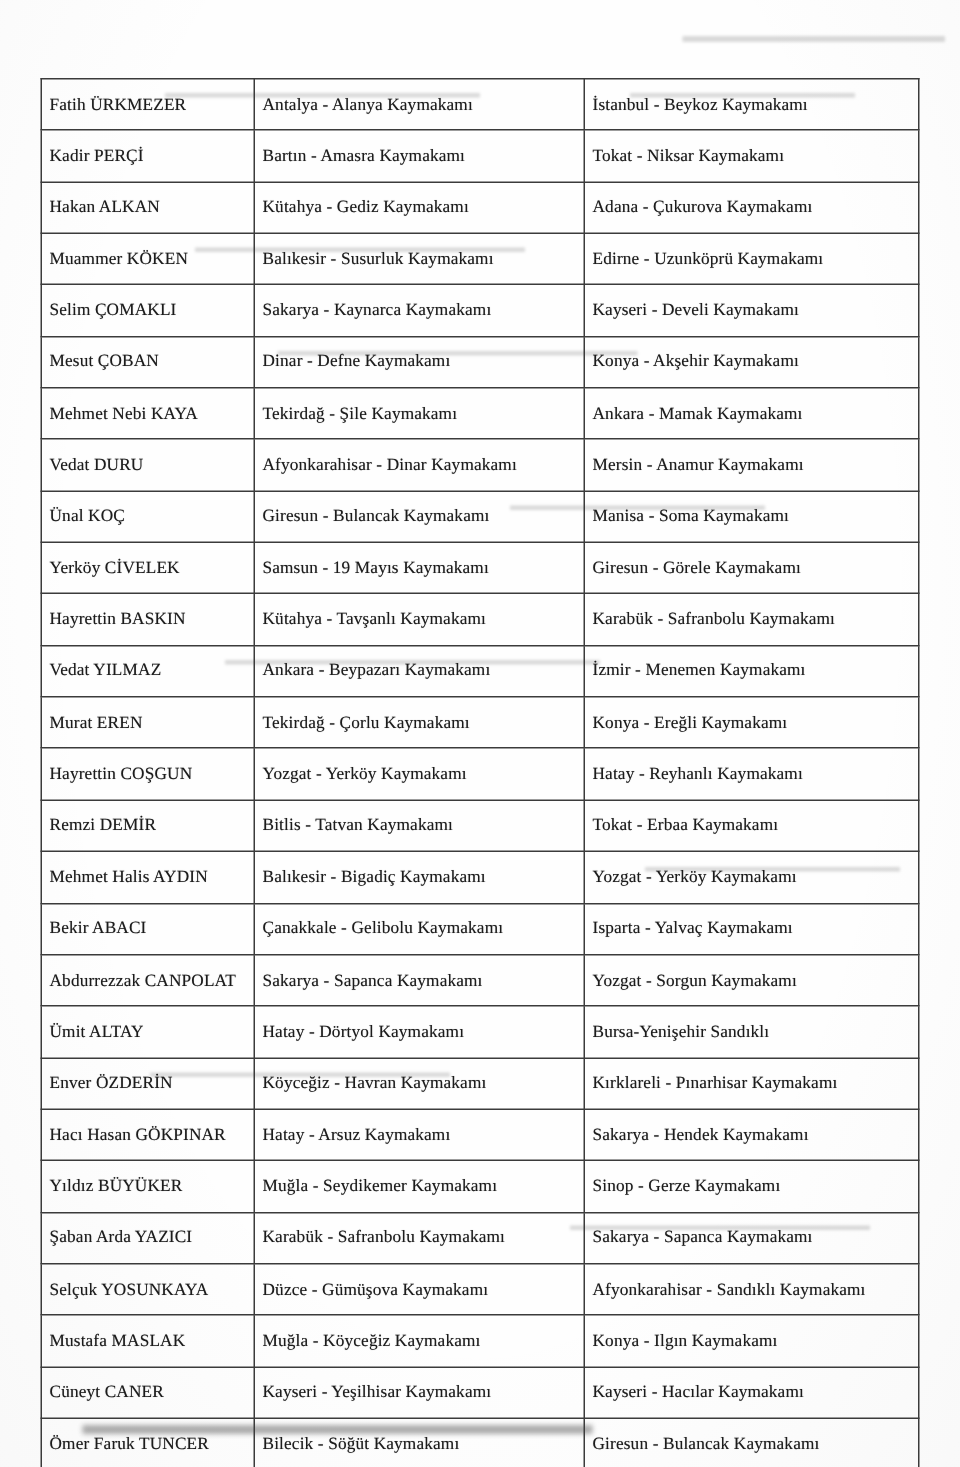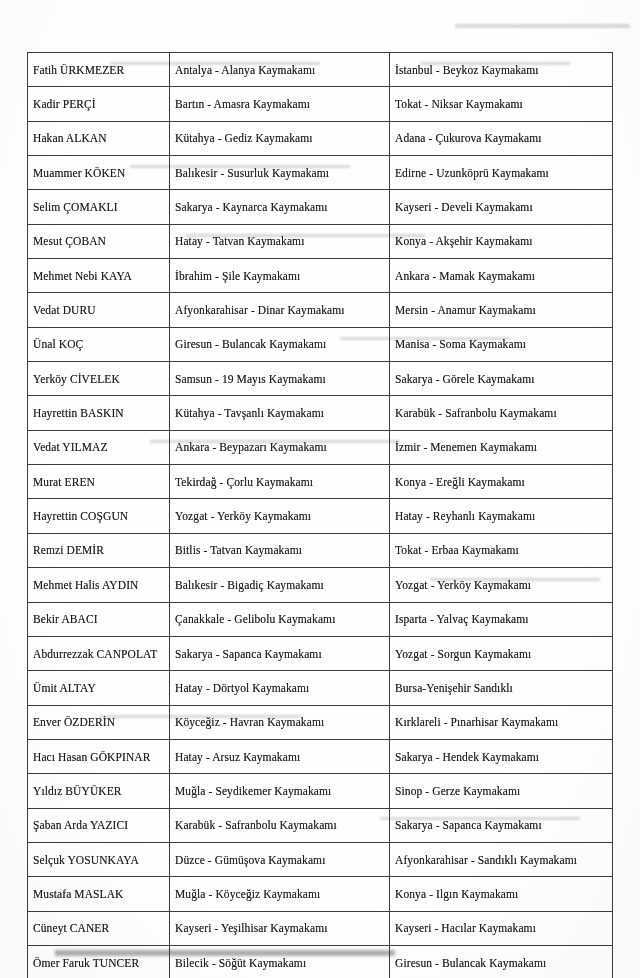--- a/index.html
+++ b/index.html
@@ -109,46 +109,46 @@
   </tr>
 
   <tr>
     <td>Selim ÇOMAKLI</td>
     <td>Sakarya - Kaynarca Kaymakamı</td>
     <td>Kayseri - Develi Kaymakamı</td>
   </tr>
 
   <tr>
     <td>Mesut ÇOBAN</td>
-    <td>Hatay - Tatvan Kaymakamı</td>
+    <td>Dinar - Defne Kaymakamı</td>
     <td>Konya - Akşehir Kaymakamı</td>
   </tr>
 
   <tr>
     <td>Mehmet Nebi KAYA</td>
-    <td>İbrahim - Şile Kaymakamı</td>
+    <td>Tekirdağ - Şile Kaymakamı</td>
     <td>Ankara - Mamak Kaymakamı</td>
   </tr>
 
   <tr>
     <td>Vedat DURU</td>
     <td>Afyonkarahisar - Dinar Kaymakamı</td>
     <td>Mersin - Anamur Kaymakamı</td>
   </tr>
 
   <tr>
     <td>Ünal KOÇ</td>
     <td>Giresun - Bulancak Kaymakamı</td>
     <td>Manisa - Soma Kaymakamı</td>
   </tr>
 
   <tr>
     <td>Yerköy CİVELEK</td>
     <td>Samsun - 19 Mayıs Kaymakamı</td>
-    <td>Sakarya - Görele Kaymakamı</td>
+    <td>Giresun - Görele Kaymakamı</td>
   </tr>
 
   <tr>
     <td>Hayrettin BASKIN</td>
     <td>Kütahya - Tavşanlı Kaymakamı</td>
     <td>Karabük - Safranbolu Kaymakamı</td>
   </tr>
 
   <tr>
     <td>Vedat YILMAZ</td>

